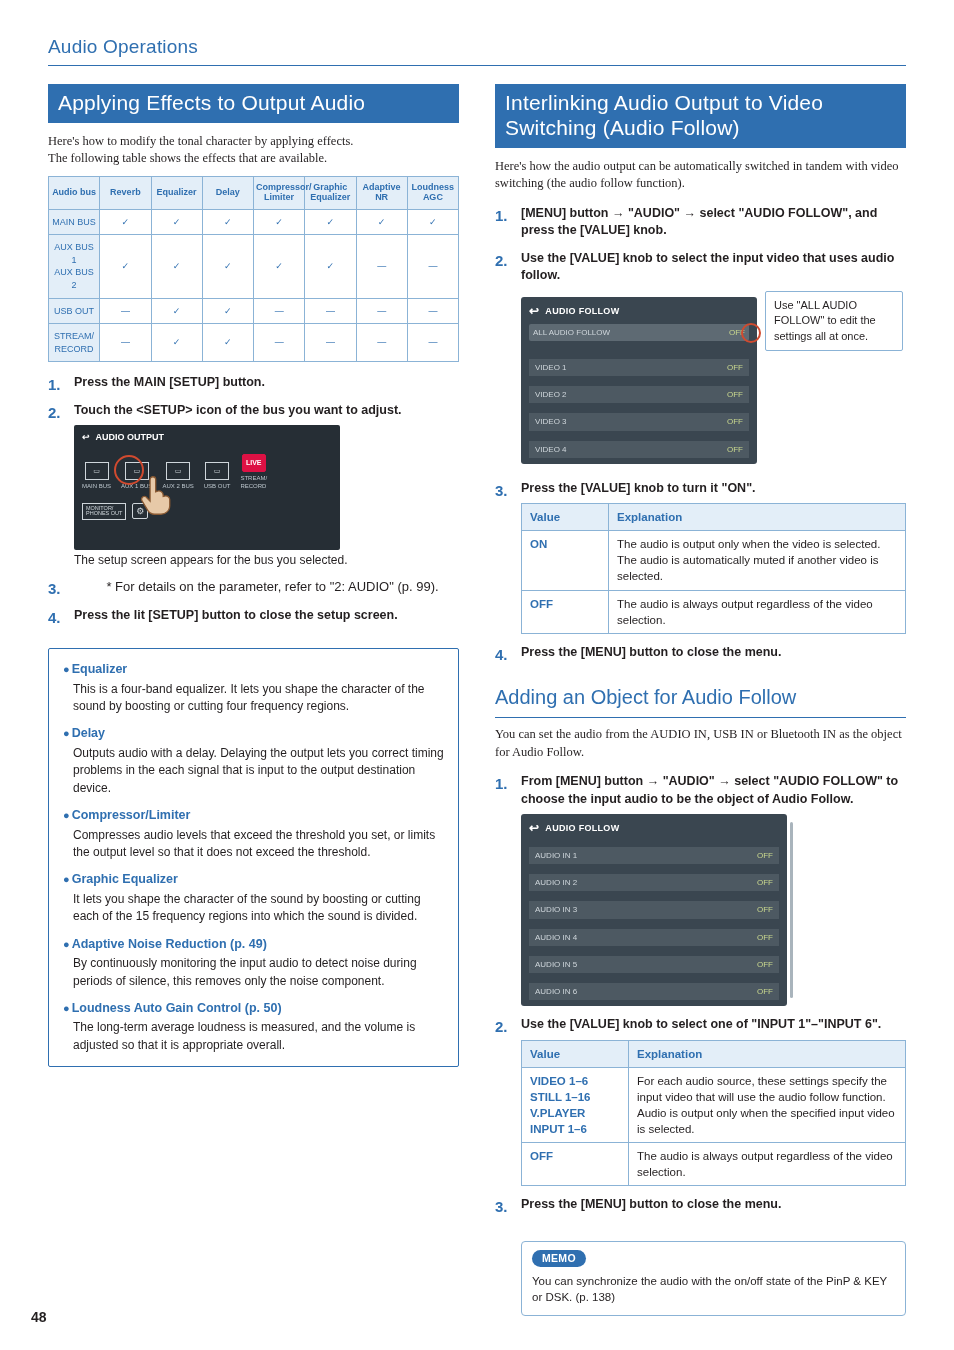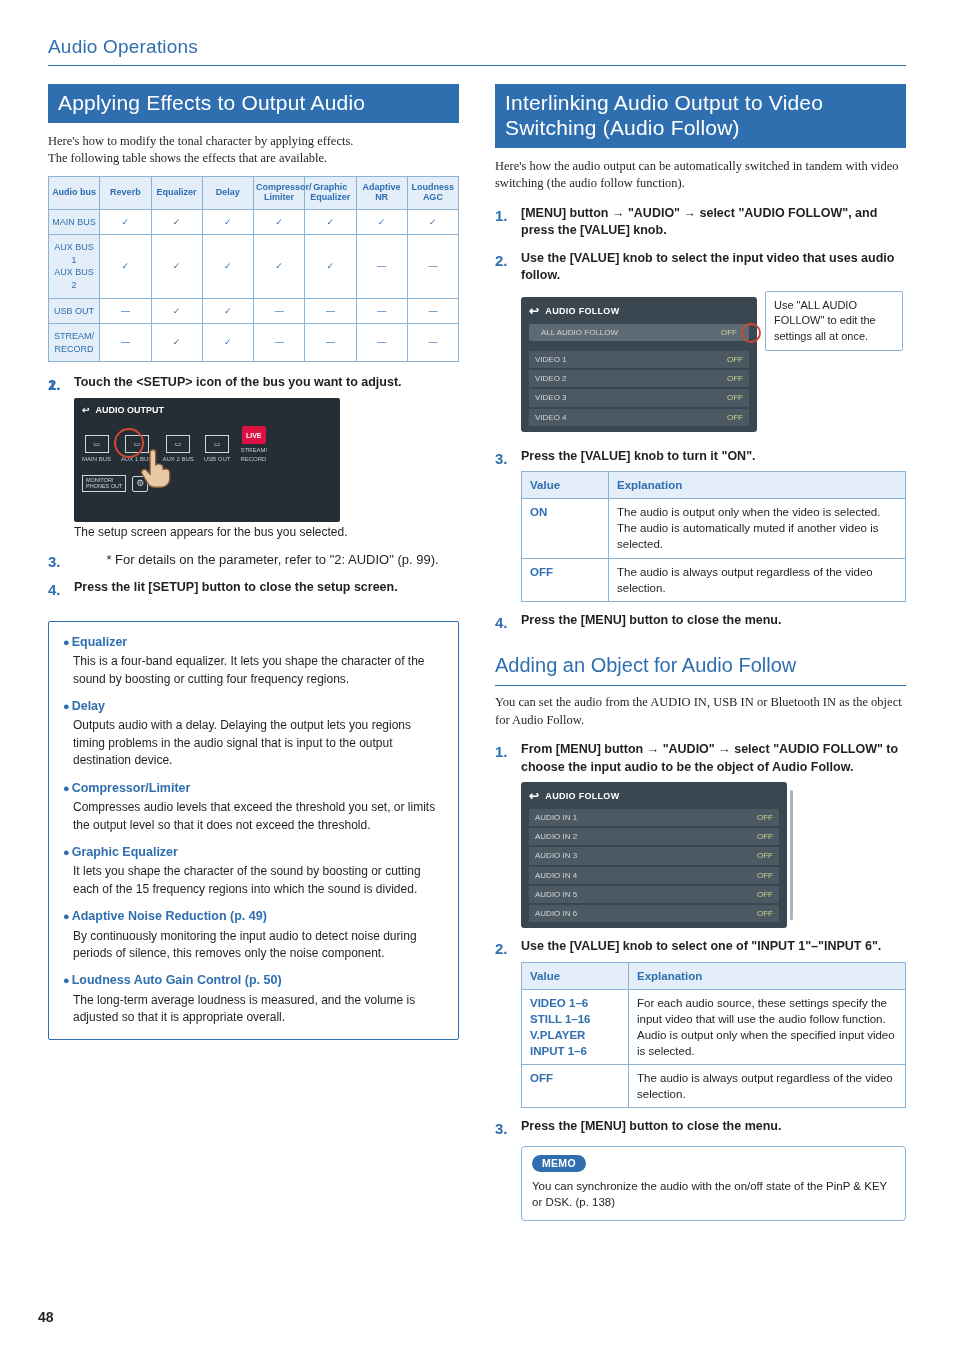--- a/index.html
+++ b/index.html
@@ -26,22 +26,22 @@
   .bullet-sec { border:1px solid #2f6fb0; border-radius:2px; padding:12px 14px; margin-top:24px;}
   .bullet-sec h4 { margin:10px 0 2px 0; color:#2f6fb0; font-size:12.5px; font-weight:700;}
   .bullet-sec h4:first-child{margin-top:0;}
   .bullet-sec h4::before{content:"●"; margin-right:2px; font-size:11px;}
   .bullet-sec p { margin:2px 0 0 10px; font-size:12px; line-height:1.45;}
   .screenwrap{margin-top:6px;}
   
   .fake-screen { background:#3a4650; color:#cfd6db; border-radius:3px; font-size:8.5px; padding:6px 8px; margin:6px 0;}
   .fake-screen .hdr { color:#fff; font-size:9px; margin-bottom:4px; display:flex; align-items:center; gap:6px; font-weight:700; letter-spacing:0.3px;}
   .fake-screen .hdr .back{font-size:12px;}
-  .fake-screen .rowtop {background:#5e6a73; display:flex; justify-content:space-between; padding:3px 12px; margin-bottom:2px; font-size:8px; border-radius:2px;}
-  .fake-screen .rowitm { background:#4d5962; display:flex; justify-content:space-between; padding:3px 6px; margin-top:2px; font-size:8px;}
+  .fake-screen .rowtop {background:#5e6a73; display:flex; justify-content:space-between; padding:3px 4px; margin-bottom:2px; font-size:8px; border-radius:2px;}
+  .fake-screen .rowitm { background:#4d5962; display:flex; justify-content:space-between; padding:3px 6px; margin-top:10px; font-size:8px;}
   .fake-screen .off { color:#c9d88f;}
   .fake-screen .scroll{position:absolute; right:-6px; top:8px; bottom:8px; width:3px; background:#a9b4bc; border-radius:2px;}
   .fake-screen.rel{position:relative;}
   .fs-out {background:#262e35; width:250px; color:#cfd6db; border-radius:2px; padding:6px 8px 30px 8px; font-size:8px; position:relative;}
   .fs-out .hdr{color:#fff; font-size:9px; margin-bottom:10px; display:flex; align-items:center; gap:6px; font-weight:700;}
   .fs-out .tiles{display:flex; gap:10px; align-items:flex-end;}
   .fs-out .tile{display:flex; flex-direction:column; align-items:center; gap:2px; font-size:6.5px; color:#bcc6cd;}
   .fs-out .tile .box{width:22px;height:16px;border:1px solid #cfd6db; display:flex;align-items:center;justify-content:center; font-size:7px;color:#cfd6db;}
   .fs-out .tile .lbl{font-size:6px; white-space:nowrap;}
   .fs-out .tile.live .box{background:#d14; border-color:#d14; border-radius:2px;color:#fff; font-weight:700;}
@@ -50,24 +50,24 @@
   .fs-out .monrow .gear{width:14px;height:14px;border:1px solid #cfd6db;border-radius:2px;display:flex;align-items:center;justify-content:center;font-size:9px;}
   .pointer{position:absolute; width:45px; height:45px; pointer-events:none;}
   .pointer svg{width:100%;height:100%;}
   .callout { background:#fff; border:1px solid #8bb3d6; padding:6px 8px; font-size:11px; border-radius:2px; width:120px;}
   .rcol-flex{display:flex; gap:8px; align-items:flex-start; margin-top:6px;}
   table.val { border-collapse:collapse; width:100%; margin-top:6px;}
   table.val th, table.val td { border:1px solid #8bb3d6; font-size:11.5px; padding:5px 8px; text-align:left; vertical-align:top;}
   table.val th { background:#e3eef8; color:#2f6fb0; font-weight:700;}
   table.val td.vh { color:#2f6fb0; font-weight:700; white-space:nowrap;}
   h3.subhead{ color:#2f6fb0; font-size:20px; font-weight:400; border-bottom:1px solid #2f6fb0; padding-bottom:6px; margin:22px 0 8px 0;}
-  .memo-box{border:1px solid #8bb3d6; border-radius:4px; padding:8px 10px 10px 10px; margin-top:10px; margin-left:26px;}
+  .memo-box{border:1px solid #8bb3d6; border-radius:4px; padding:8px 10px 10px 10px; margin-top:27px; margin-left:26px;}
   .memo-tag{display:inline-block; background:#2f6fb0; color:#fff; font-size:10.5px; font-weight:700; padding:1px 10px; border-radius:10px; margin-bottom:4px; letter-spacing:0.3px;}
   .memo-box p{margin:2px 0 0 0; font-size:11.5px;}
-  .pagenum{position:absolute; bottom:22px; left:38px; font-weight:700; font-size:14px;}
+  .pagenum{position:absolute; bottom:22px; left:31px; font-weight:700; font-size:14px;}
   .circle-ring{position:absolute; border:2px solid #d04a2f; border-radius:50%;}
 </style>
 </head>
 <body>
 
 <div class="page">
   <div class="header-title">Audio Operations</div>
   <hr class="header-rule">
 
   <div class="columns">
@@ -129,20 +129,21 @@
               <td><span class="dash">—</span></td>
               <td><span class="dash">—</span></td>
               <td><span class="dash">—</span></td>
               <td><span class="dash">—</span></td>
             </tr>
           </tbody>
       </table>
 
       <ol class="steps" id="left-steps">
           <li>
+            <div class="step-title">Press the MAIN [SETUP] button.</div>
           </li>
           <li>
             <div class="step-title">Touch the &lt;SETUP&gt; icon of the bus you want to adjust.</div>
             <div class="screenwrap">
               <div class="fs-out">
                 <div class="hdr">
                   <span class="back">↩</span>
                   <span>AUDIO OUTPUT</span>
                 </div>
                 <div class="tiles">
@@ -184,21 +185,21 @@
           </li>
           <li>
             <div class="step-title">Press the lit [SETUP] button to close the setup screen.</div>
           </li>
         </ol>
 
       <div class="bullet-sec" id="bullets">
           <h4>Equalizer</h4>
           <p>This is a four-band equalizer. It lets you shape the character of the sound by boosting or cutting four frequency regions.</p>
           <h4>Delay</h4>
-          <p>Outputs audio with a delay. Delaying the output lets you regions timing problems in the audio signal that is input to the output destination device.</p>
+          <p>Outputs audio with a delay. Delaying the output lets you correct timing problems in the each signal that is input to the output destination device.</p>
           <h4>Compressor/Limiter</h4>
           <p>Compresses audio levels that exceed the threshold you set, or limits the output level so that it does not exceed the threshold.</p>
           <h4>Graphic Equalizer</h4>
           <p>It lets you shape the character of the sound by boosting or cutting each of the 15 frequency regions into which the sound is divided.</p>
           <h4>Adaptive Noise Reduction (p. 49)</h4>
           <p>By continuously monitoring the input audio to detect noise during periods of silence, this removes only the noise component.</p>
           <h4>Loudness Auto Gain Control (p. 50)</h4>
           <p>The long-term average loudness is measured, and the volume is adjusted so that it is appropriate overall.</p>
         </div>
     </div>

